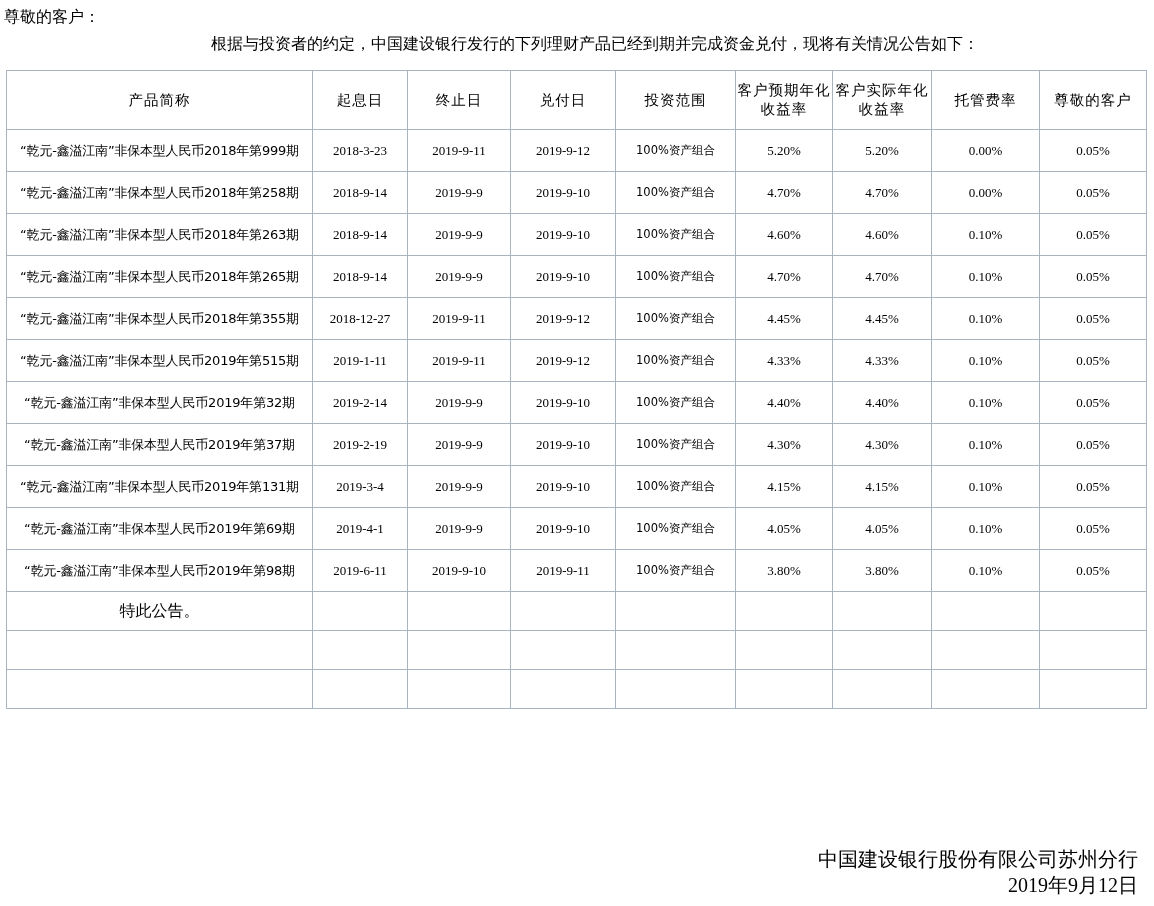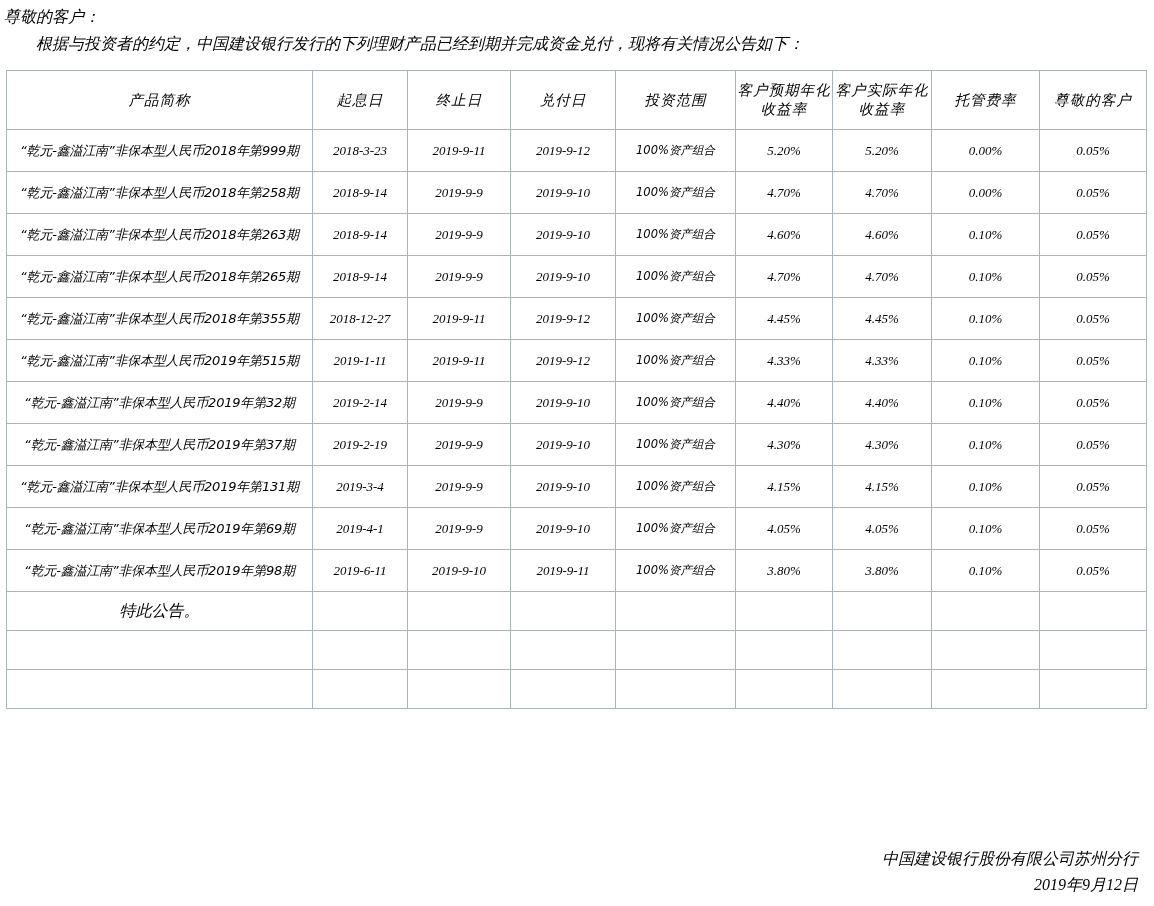--- a/index.html
+++ b/index.html
@@ -12,31 +12,31 @@
     background: #ffffff;
     font-family: "Liberation Serif", "DejaVu Serif", serif;
     color: #000000;
     overflow: hidden;
   }
   .page {
     position: relative;
     width: 1154px;
     height: 906px;
     box-sizing: border-box;
-    font-style: italic;
   }
   .salutation {
     font-size: 16px;
     padding: 6px 0 0 4px;
     line-height: 22px;
   }
   .intro {
     font-size: 16px;
     padding: 4px 0 8px 36px;
     line-height: 24px;
+    text-align: center;
   }
   table.main {
     border-collapse: collapse;
     width: 1140px;
     margin: 6px 0 0 6px;
     table-layout: fixed;
   }
   table.main td, table.main th {
     border: 1px solid #a8b4c0;
     padding: 0;
@@ -91,21 +91,21 @@
     padding-left: 36px;
     font-size: 16px;
     font-family: "Liberation Serif", "DejaVu Serif", serif;
   }
   .blank-cell { }
   .sign-wrap {
     position: absolute;
     right: 16px;
     bottom: 8px;
     text-align: right;
-    font-size: 16px;
+    font-size: 20px;
     line-height: 26px;
     font-family: "Liberation Serif", "DejaVu Serif", serif;
   }
   .sign-line { display: block; }
 </style>
 </head>
 <body>
 
 <div class="page">
 

